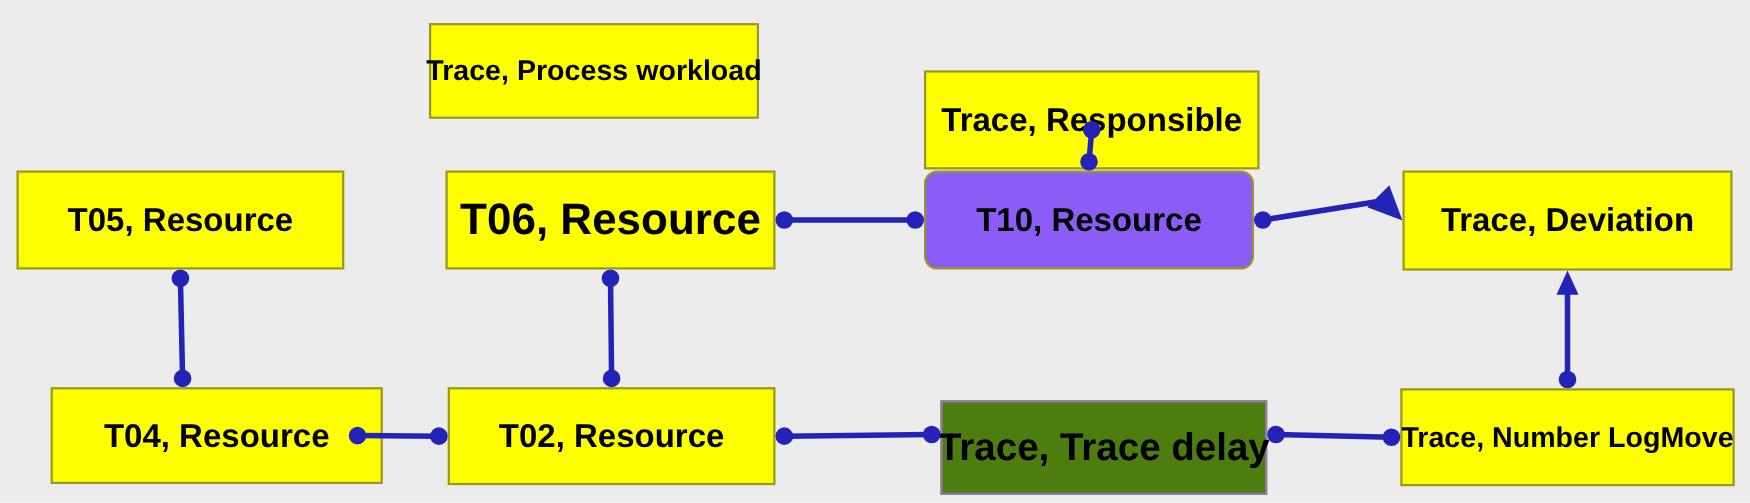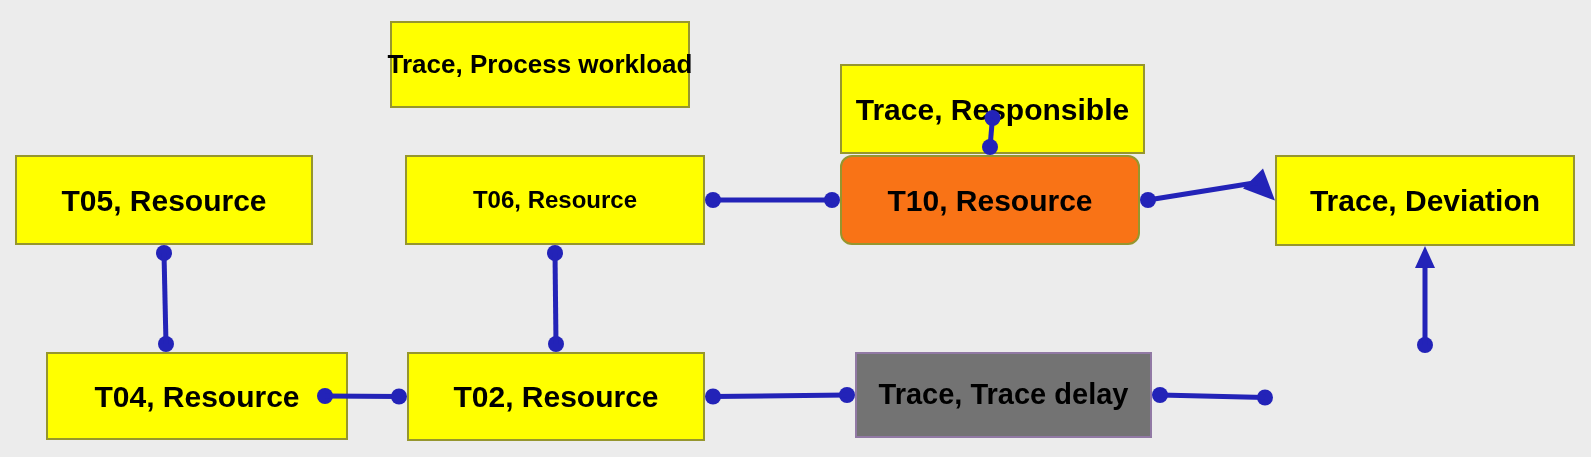--- a/index.html
+++ b/index.html
@@ -34,26 +34,27 @@
     pointer-events: none;
   }
 </style>
 </head>
 <body>
 
 <div id="canvas" class="canvas" style="background: rgb(236, 236, 236);">
     <div class="node" style="left: 390px; top: 21px; width: 300px; height: 87px; background: rgb(255, 255, 0); border-color: rgb(150, 150, 46); font-size: 26px;">Trace, Process workload</div>
     <div class="node" style="left: 840px; top: 20px; width: 305px; height: 90px; background: rgb(255, 255, 0); border-color: rgb(150, 150, 46); font-size: 30px; margin-top: 44px;">Trace, Responsible</div>
     <div class="node" style="left: 15px; top: 155px; width: 298px; height: 90px; background: rgb(255, 255, 0); border-color: rgb(150, 150, 46); font-size: 30px; text-align: center;">T05, Resource</div>
-    <div class="node" style="left: 405px; top: 155px; width: 300px; height: 90px; background: rgb(255, 255, 0); border-color: rgb(150, 150, 46); font-size: 24px;">T06, Resource</div>
-    <div class="node" style="left: 840px; top: 155px; width: 300px; height: 90px; background: #f97316; border-color: rgb(150, 150, 46); font-size: 30px; border-radius: 12px;">T10, Resource</div>
+    <div class="node" style="left: 405px; top: 155px; width: 300px; height: 90px; background: rgb(255, 255, 0); border-color: rgb(150, 150, 46); font-size: 40px;">T06, Resource</div>
+    <div class="node" style="left: 840px; top: 155px; width: 300px; height: 90px; background: #8b5cf6; border-color: rgb(150, 150, 46); font-size: 30px; border-radius: 12px;">T10, Resource</div>
     <div class="node" style="left: 1275px; top: 155px; width: 300px; height: 91px; background: rgb(255, 255, 0); border-color: rgb(150, 150, 46); font-size: 30px;">Trace, Deviation</div>
     <div class="node" style="left: 15px; top: 352px; width: 302px; height: 88px; background: rgb(255, 255, 0); border-color: rgb(150, 150, 46); font-size: 30px; margin-left: 31px;">T04, Resource</div>
     <div class="node" style="left: 407px; top: 352px; width: 298px; height: 89px; background: rgb(255, 255, 0); border-color: rgb(150, 150, 46); font-size: 30px; text-align: center;">T02, Resource</div>
-    <div class="node" style="left: 855px; top: 352px; width: 297px; height: 86px; background: #737373; border-color: rgb(145, 121, 164); font-size: 29px;">Trace, Trace delay</div>
+    <div class="node" style="left: 855px; top: 364px; width: 297px; height: 86px; background: #4d7c0f; border-color: rgb(145, 121, 164); font-size: 35px;">Trace, Trace delay</div>
+    <div class="node" style="left: 1273px; top: 353px; width: 304px; height: 89px; background: rgb(255, 255, 0); border-color: rgb(150, 150, 46); font-size: 26px;">Trace, Number LogMove</div>
     <svg width="1591" height="457" viewBox="0 0 1591 457" class="wires">
       <g>
         <circle cx="164" cy="253" r="8" fill="#2323b8"></circle>
         <circle cx="166" cy="344" r="8" fill="#2323b8"></circle>
         <line x1="164" y1="253" x2="166" y2="344" stroke="#2323b8" stroke-width="5"></line>
       </g>
       <g>
         <circle cx="555" cy="253" r="8" fill="#2323b8"></circle>
         <circle cx="556" cy="344" r="8" fill="#2323b8"></circle>
         <line x1="555" y1="253" x2="556" y2="344" stroke="#2323b8" stroke-width="5"></line>

